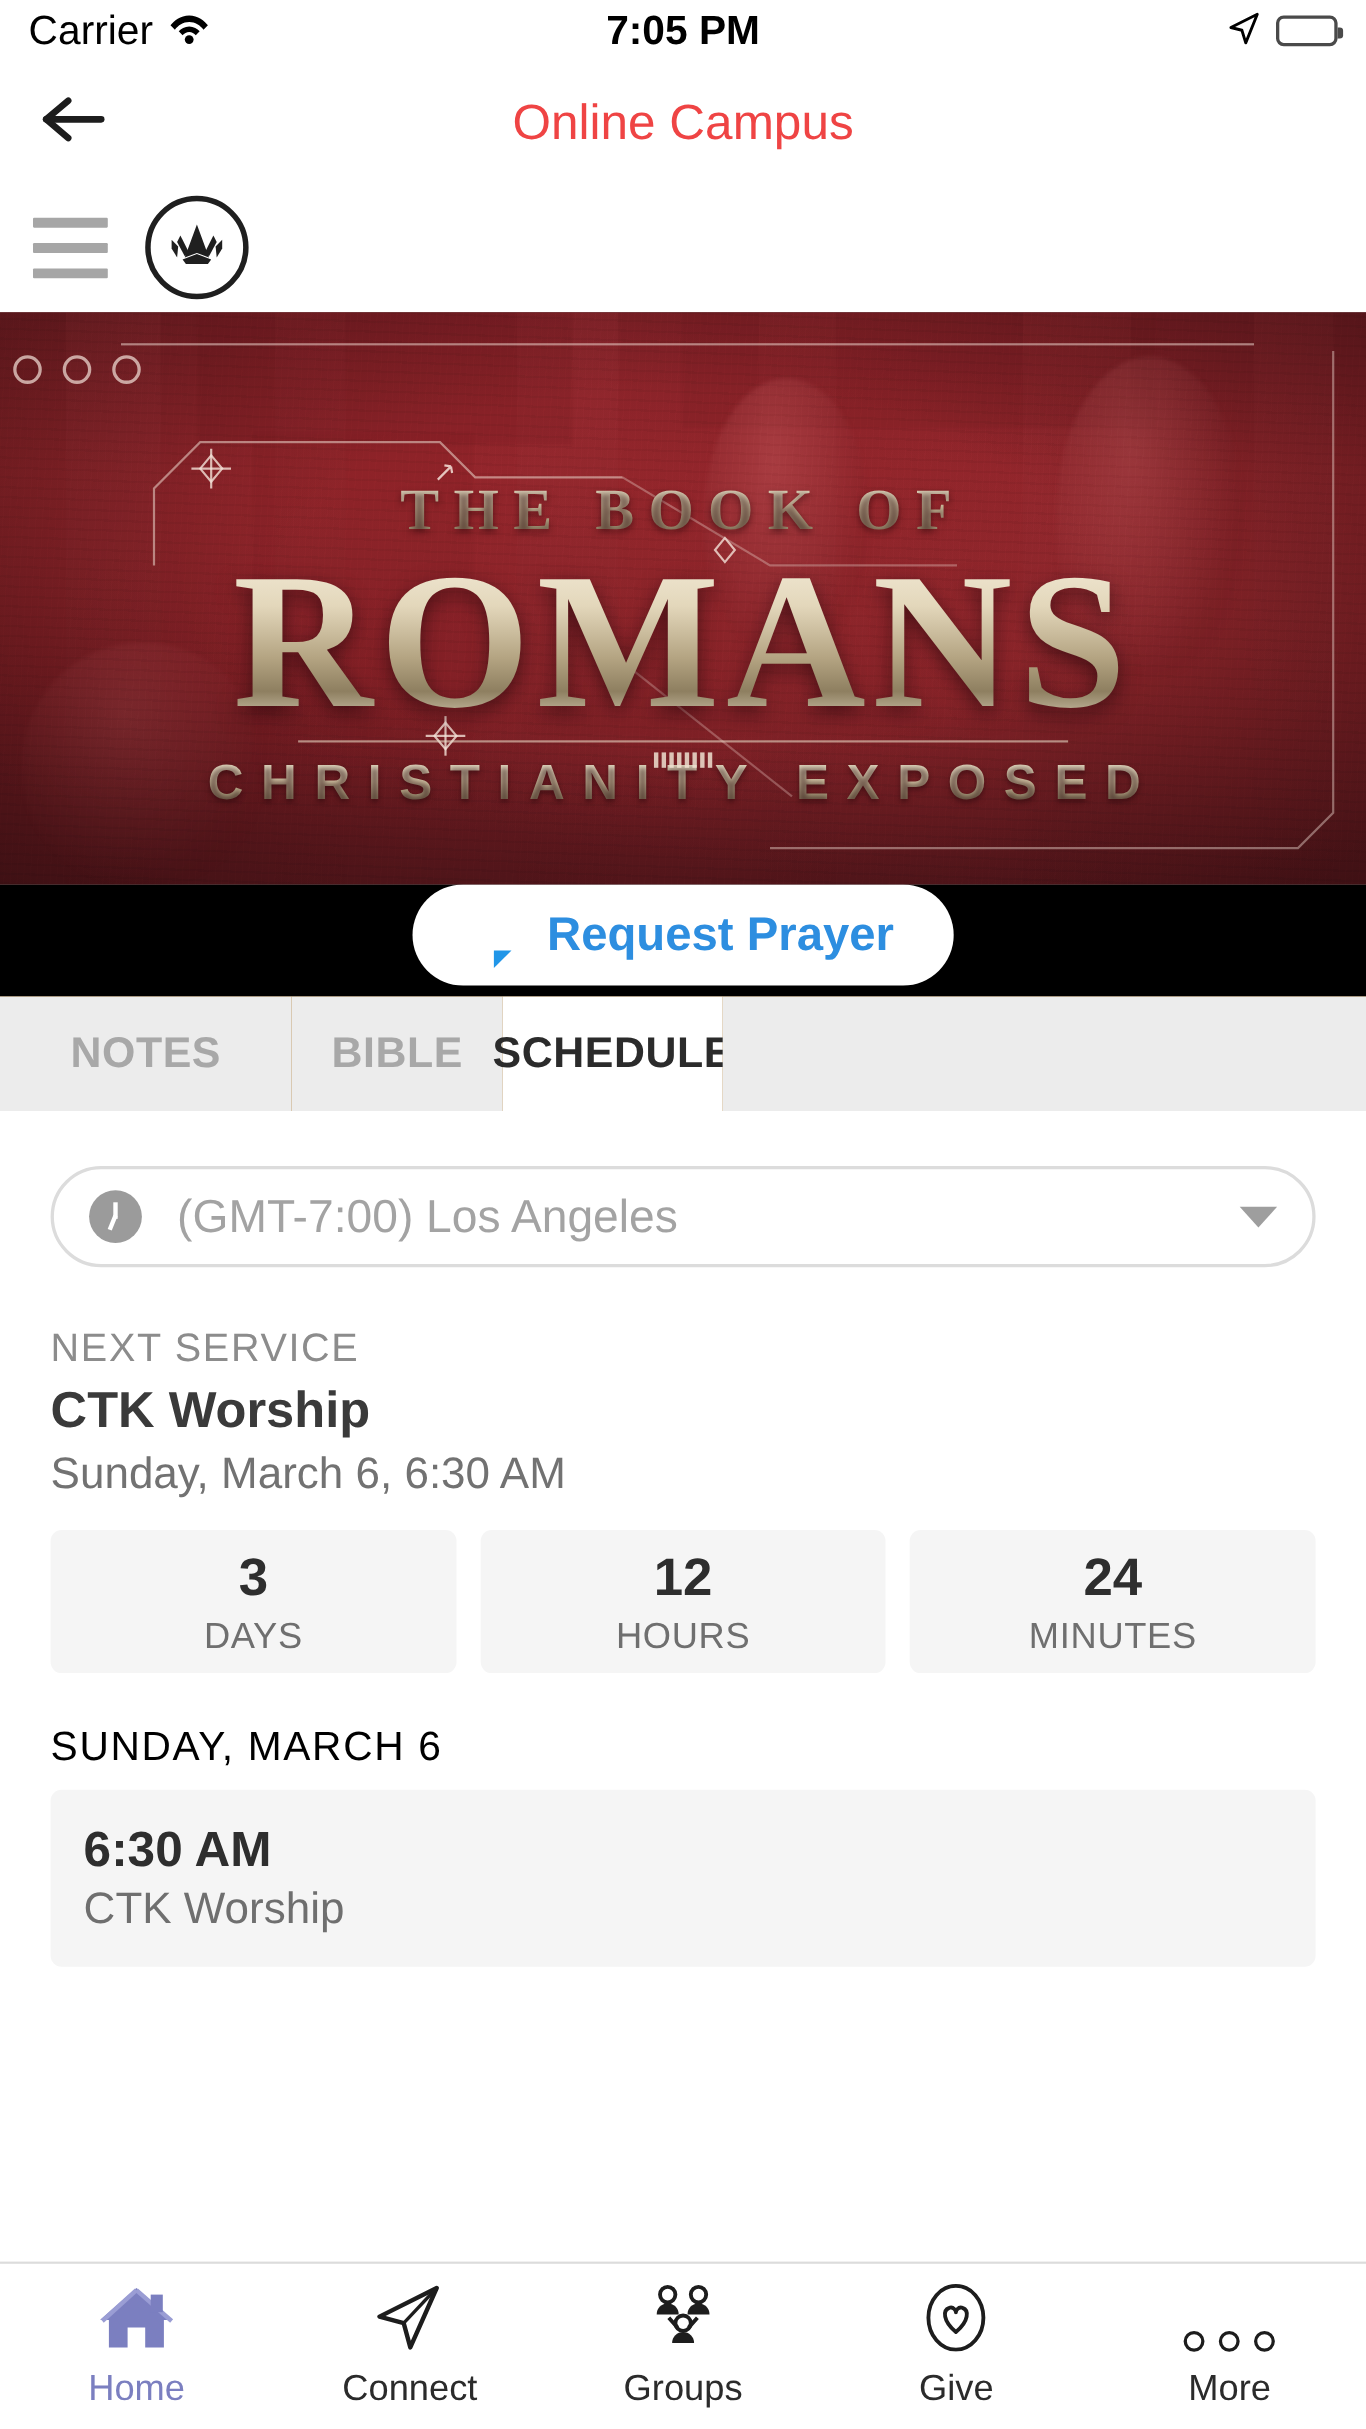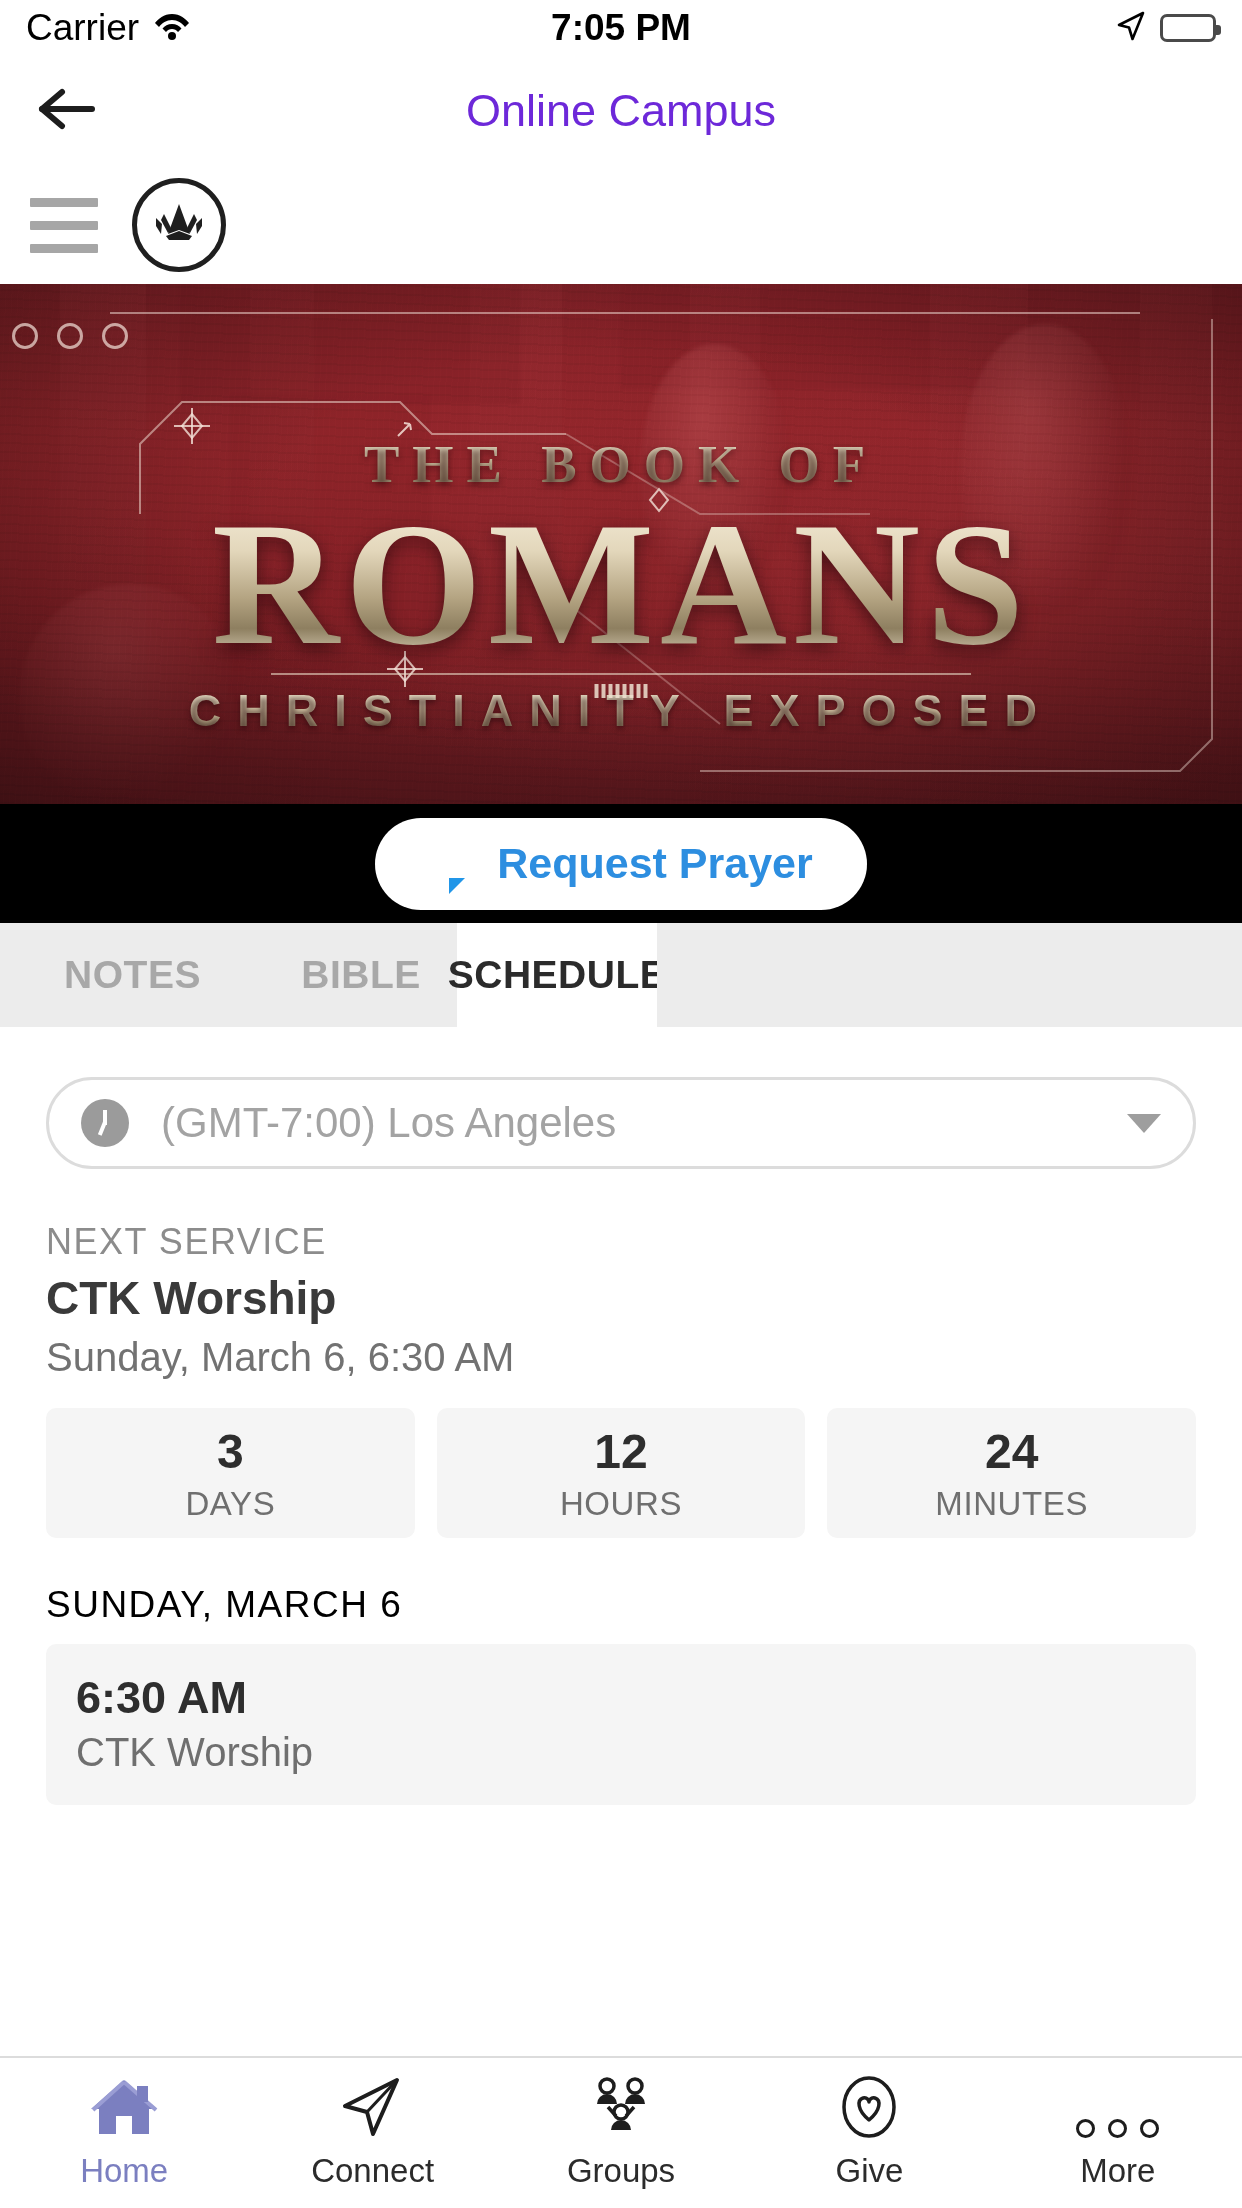--- a/index.html
+++ b/index.html
@@ -33,21 +33,21 @@
     background:#4a4a4a; border-radius:0 3px 3px 0;
   }
 
   
   .navbar {
     height: 110px; position:relative; display:flex; align-items:center;
     background:#fff;
   }
   .back-btn { position:absolute; left:36px; top:50%; transform:translateY(-50%); cursor:pointer; }
   .nav-title {
-    width:100%; text-align:center; font-size:45px; color:#6d28d9; font-weight:400;
+    width:100%; text-align:center; font-size:45px; color:#ef4444; font-weight:400;
   }
 
   
   .brandrow {
     height:118px; display:flex; align-items:center; gap:34px; padding-left:30px;
     background:#fff;
   }
   .hamburger { width:68px; display:flex; flex-direction:column; gap:14px; cursor:pointer; }
   .hamburger span { display:block; height:9px; background:#a6a6a6; border-radius:1px; }
   .logo-circle {
@@ -126,21 +126,21 @@
     text-shadow: 0 3px 5px rgba(35,5,9,0.5);
   }
   .barcode {
     position:absolute; left:50%; transform:translateX(-50%); top:400px;
     display:flex; gap:3px;
   }
   .barcode i { display:block; width:4px; height:14px; background:rgba(238,224,208,0.85); }
 
   
   .prayer-strip {
-    background:#000; height:119px; display:flex; align-items:center; justify-content:center;
+    background:#000; height:102px; display:flex; justify-content:center;
   }
   .prayer-btn {
     background:#fff; border-radius:60px; height:92px;
     display:flex; align-items:center; gap:22px; padding:0 54px; cursor:pointer;
   }
   .chat-icon { width:46px; height:40px; position:relative; }
   .chat-icon .body { width:46px; height:34px; background:#2196e8; }
   .chat-icon .tail {
     position:absolute; left:20px; top:34px; width:0; height:0;
     border-left:0 solid transparent; border-right:16px solid transparent;

